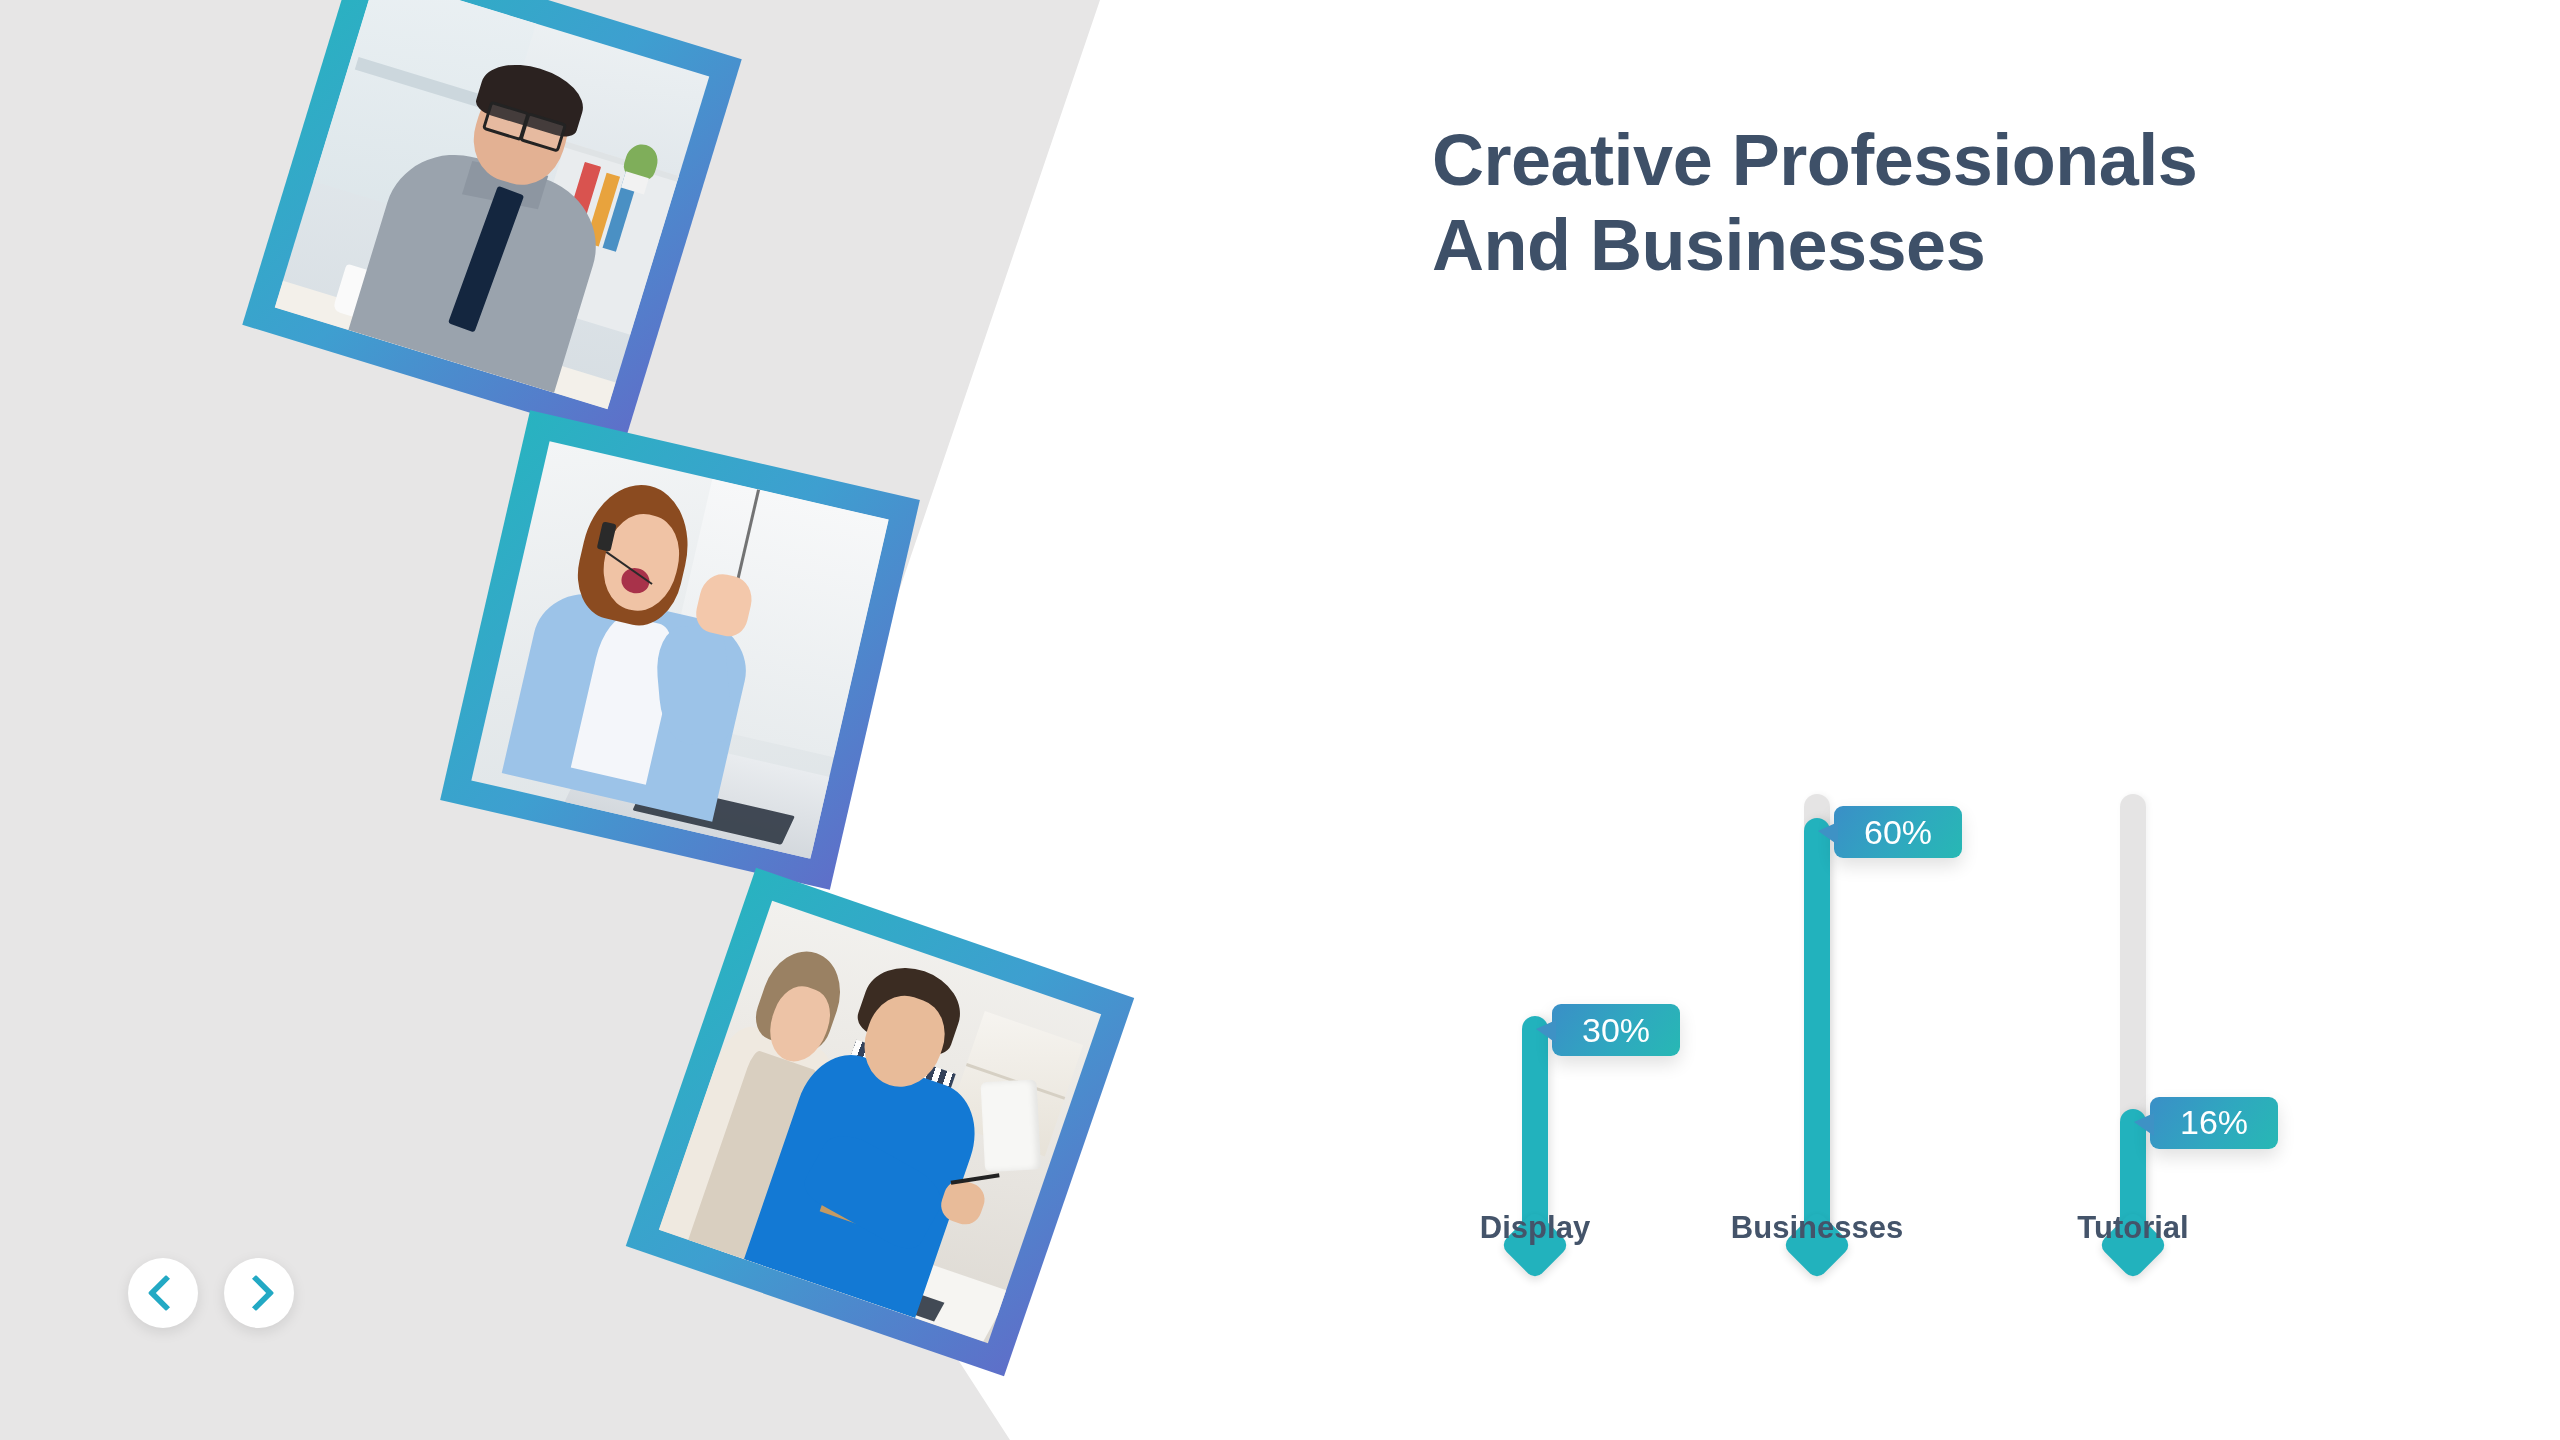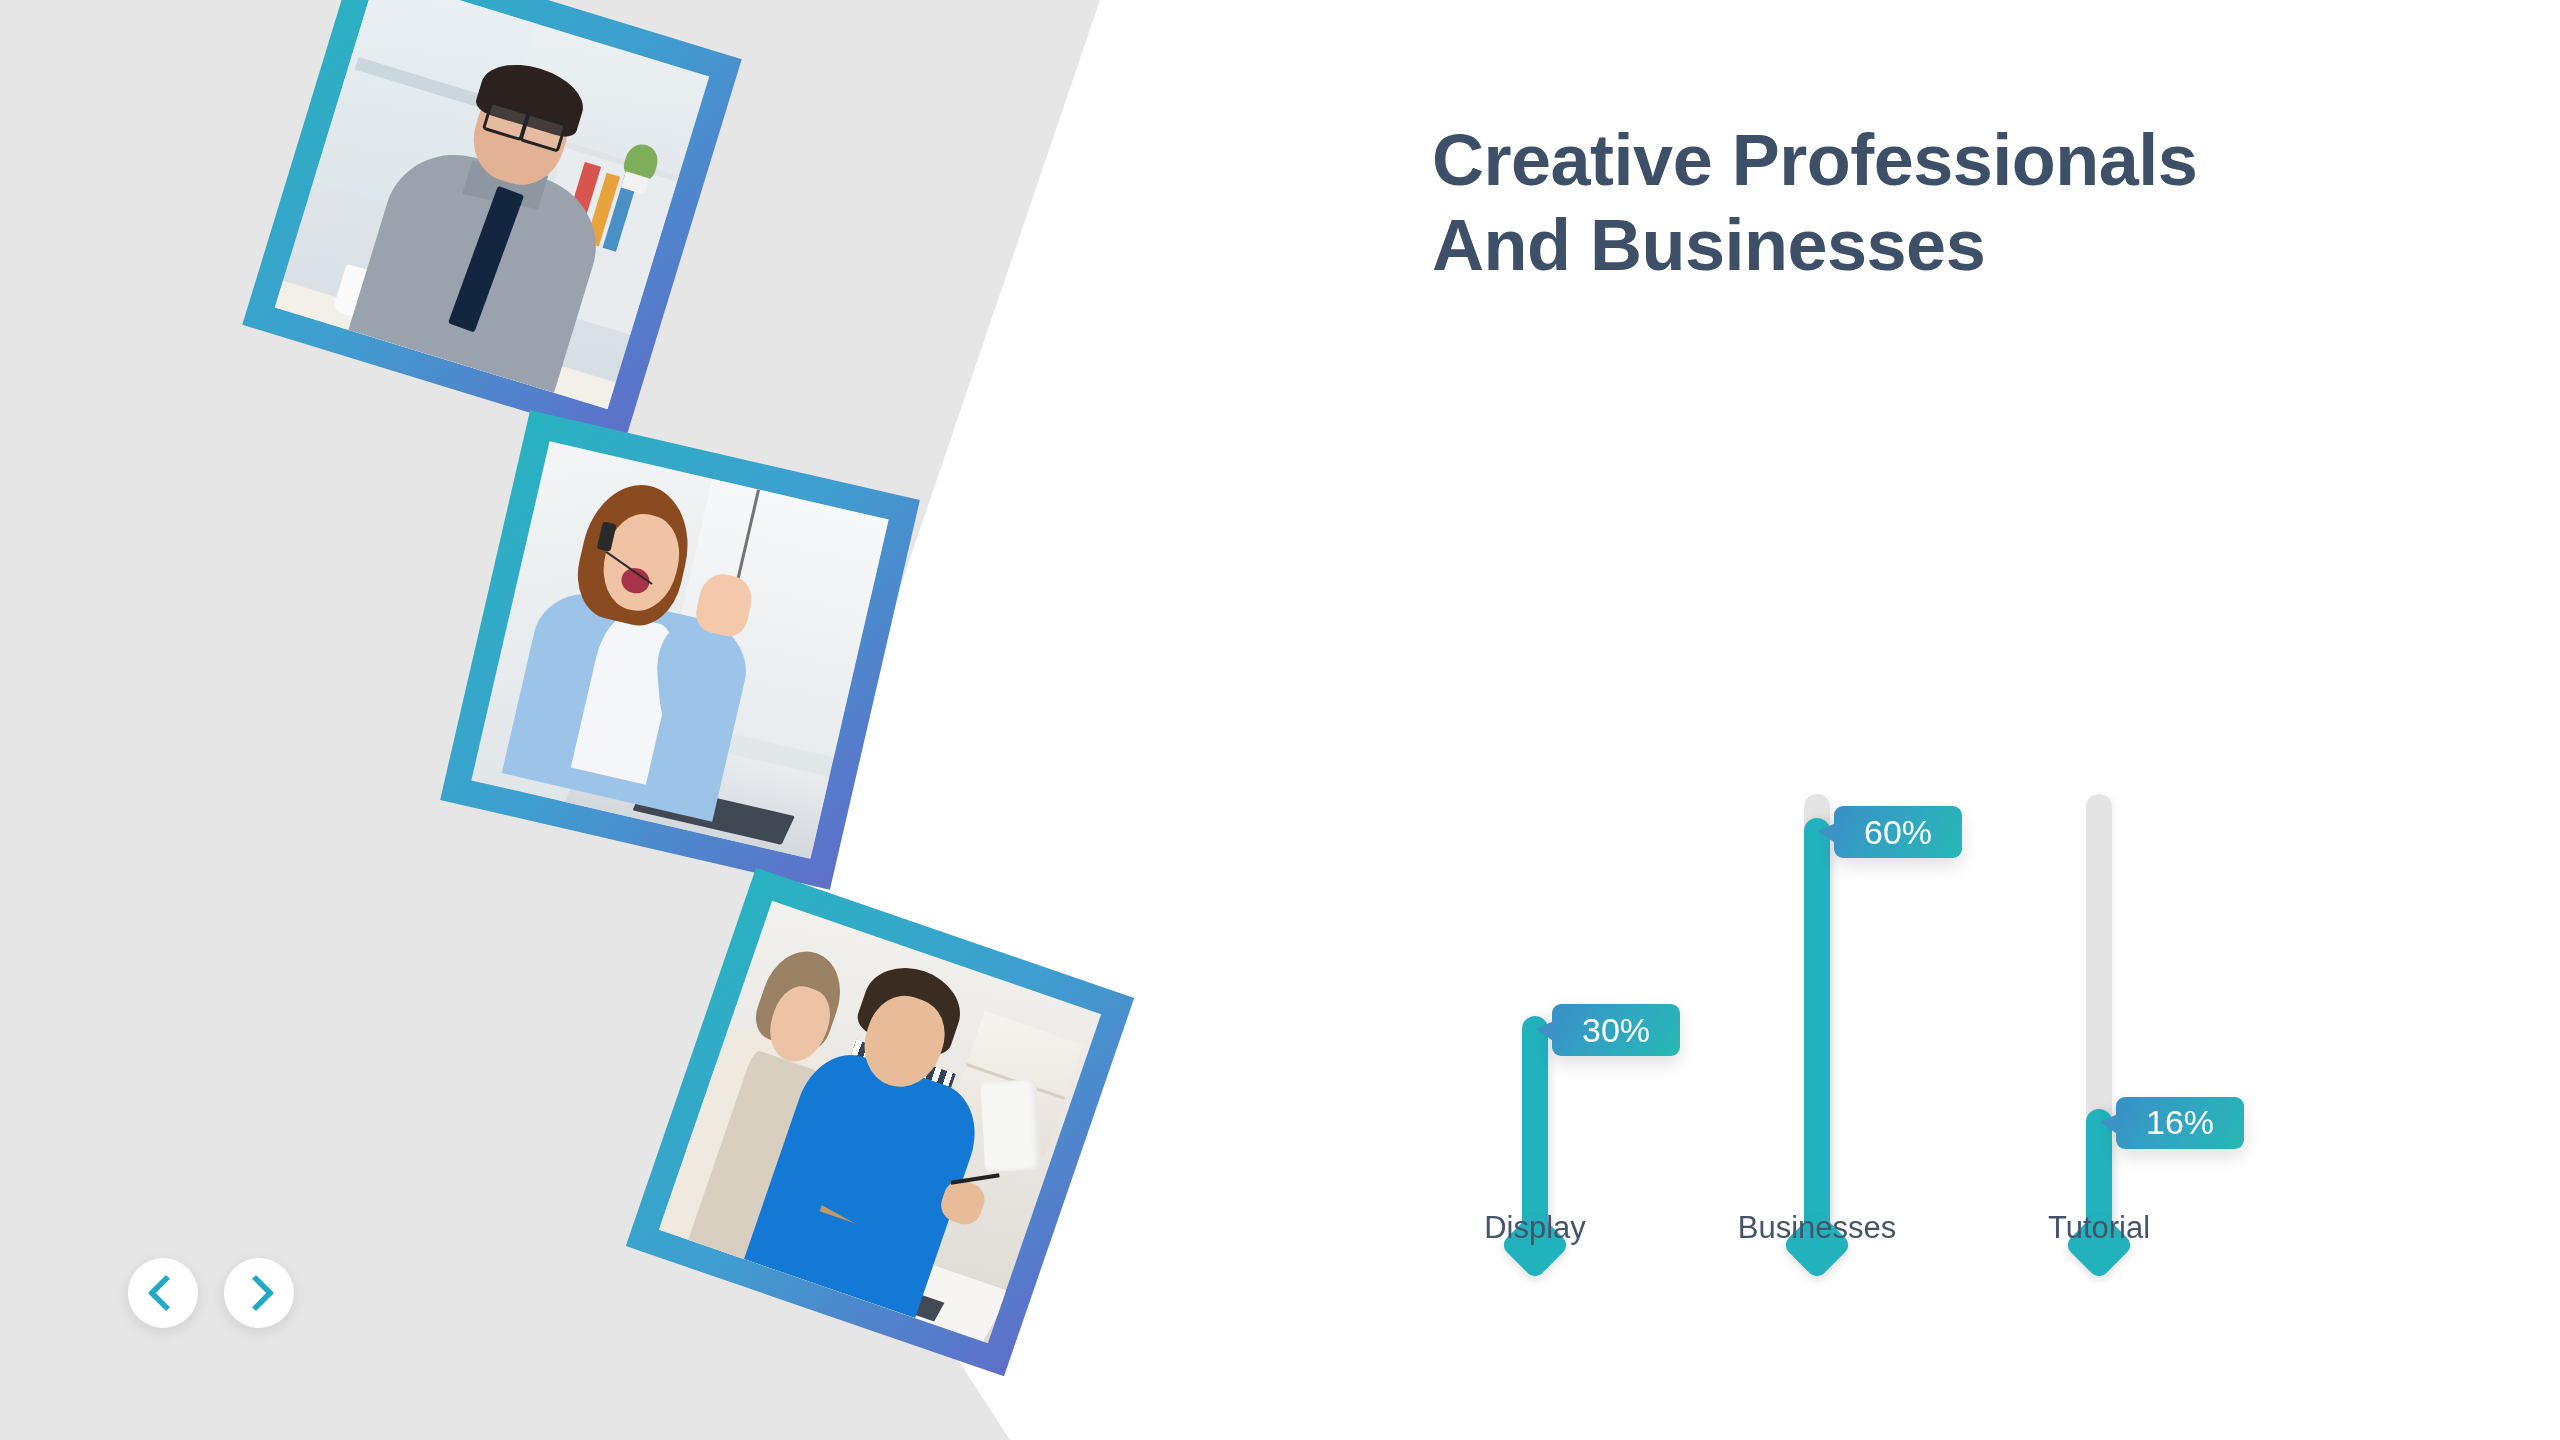--- a/index.html
+++ b/index.html
@@ -213,21 +213,21 @@
   .badge:before {
     content:""; position:absolute; left:-16px; top:16px;
     width: 0; height: 0;
     border-top: 9px solid transparent;
     border-bottom: 14px solid transparent;
     border-right: 20px solid #3e92c5;
   }
   .cat-label {
     position: absolute; bottom: 28px; left: 0; width: 190px;
     text-align: center;
-    font-size: 31px; font-weight: 400; color: #44546a;
+    font-size: 31px; font-weight: 700; color: #44546a;
     white-space: nowrap;
   }
 </style>
 </head>
 <body>
 
 <div id="slide">
 
   <div id="bg-wedge"></div>
 
@@ -330,21 +330,21 @@
       </div>
       <div class="bar-group" style="left: 290px;">
         <div class="gauge">
           <div class="track" style="top: 20px; height: 460px;"></div>
           <div class="fill" style="top: 44.4px; height: 435.6px;"></div>
           <div class="tip" style="top: 446px;"></div>
           <div class="badge" style="top: 32.4px; left: 112px;">60%</div>
         </div>
         <div class="cat-label">Businesses</div>
       </div>
-      <div class="bar-group" style="left: 572px;">
+      <div class="bar-group" style="left: 606px;">
         <div class="gauge">
           <div class="track" style="top: 20px; height: 460px;"></div>
           <div class="fill" style="top: 334.507px; height: 145.493px;"></div>
           <div class="tip" style="top: 446px;"></div>
           <div class="badge" style="top: 322.507px; left: 112px;">16%</div>
         </div>
         <div class="cat-label">Tutorial</div>
       </div>
     </div>
 

